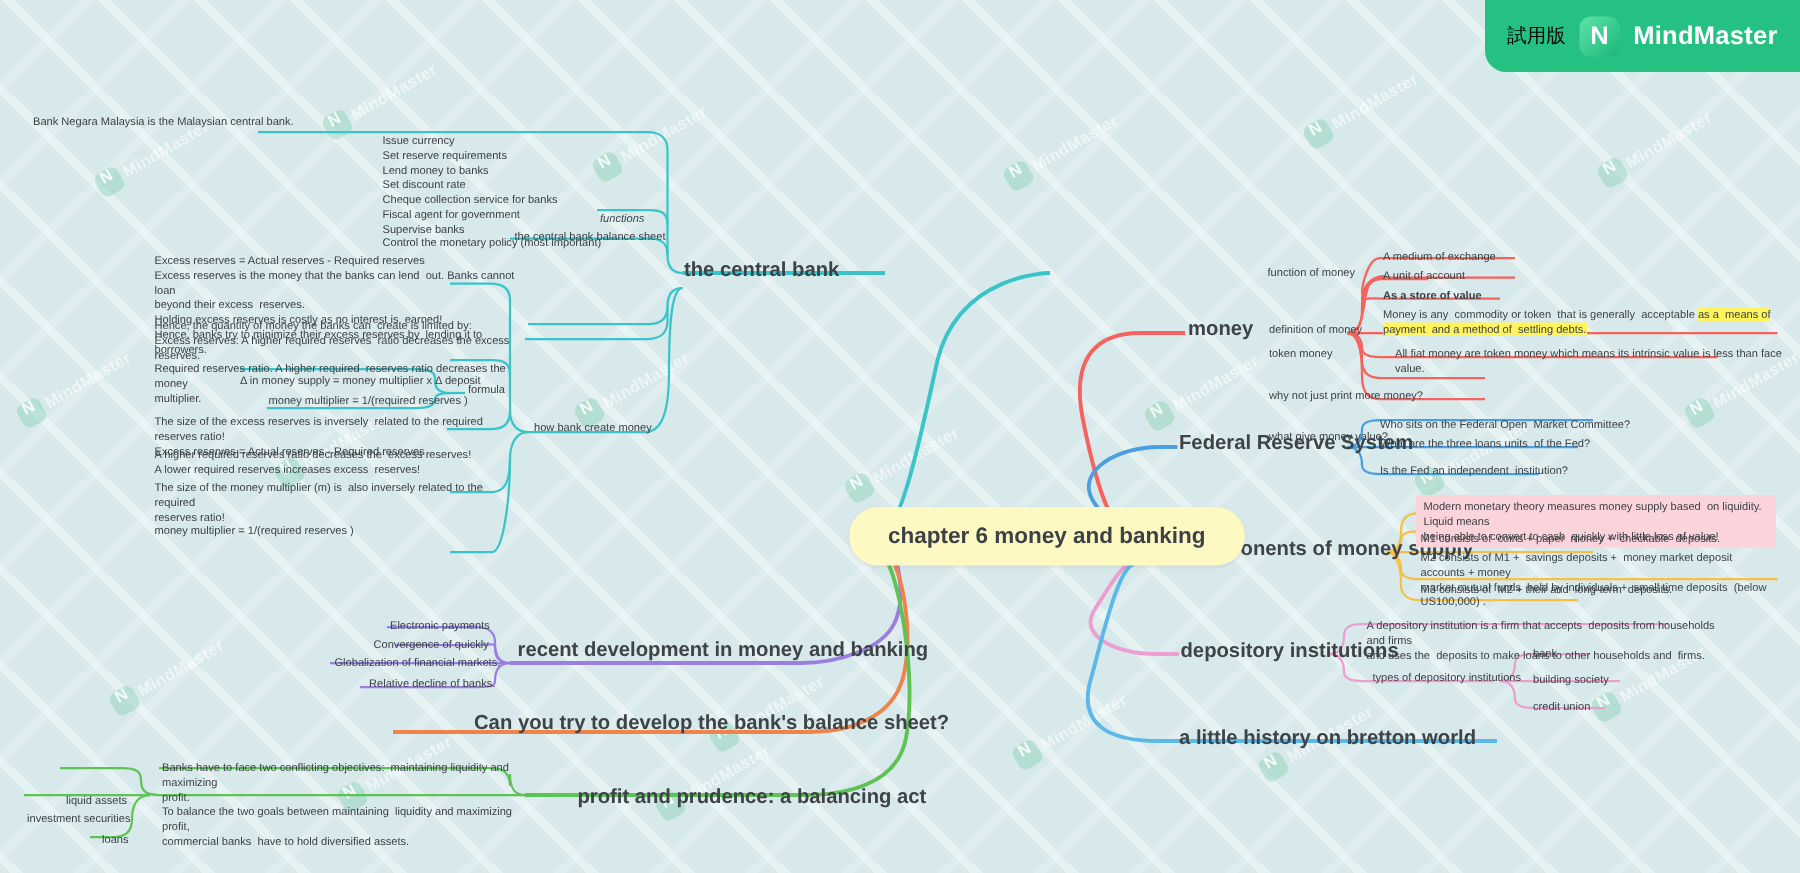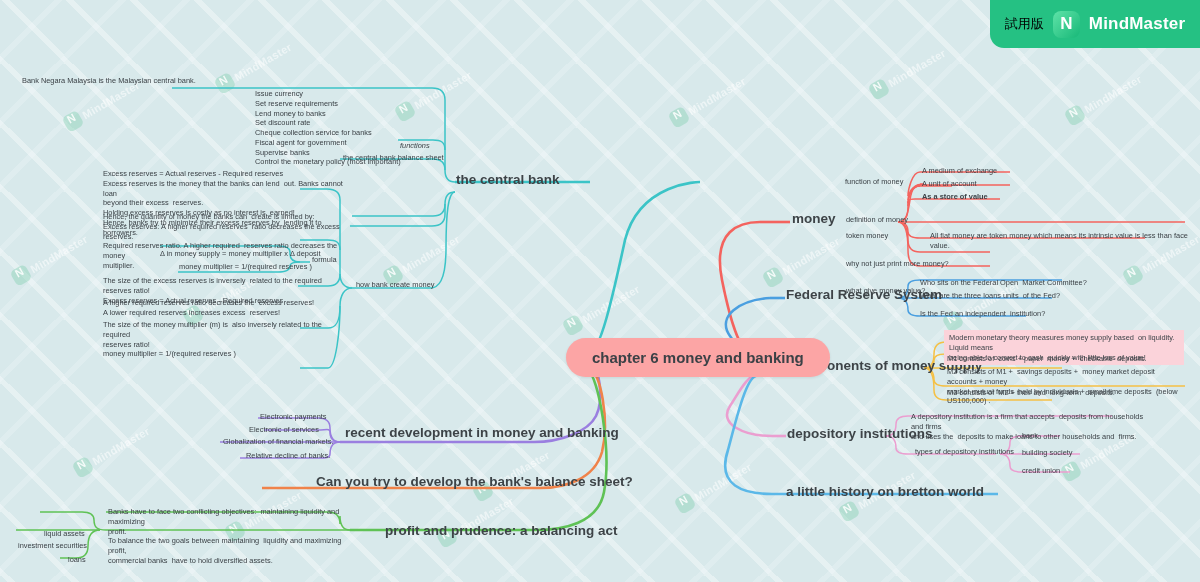--- a/index.html
+++ b/index.html
@@ -70,21 +70,21 @@
     display: flex; align-items: center; justify-content: center;
     color: #fff; font-weight: bold; font-size: 17px;
   }
   #brand .name { color: #fff; font-weight: bold; font-size: 17px; letter-spacing: .2px; }
 
   
   .node { position: absolute; z-index: 20; }
   .node .txt { white-space: pre-wrap; line-height: 1.32; color: #3b4146; }
 
   .root {
-    background: #fca5a5;
+    background: #fef9c3;
     border-radius: 22px;
     padding: 11px 26px;
     font-size: 15px;
     font-weight: bold;
     color: #3b4146;
     box-shadow: 0 1px 3px rgba(0,0,0,.08);
     white-space: nowrap;
     z-index: 30;
   }
   .main-topic {
@@ -354,20 +354,24 @@
   <div class="node sub" style="left:922px; top:179px;">
     <div class="txt">A unit of account</div>
   </div>
   <div class="node sub" style="left:922px; top:192px;font-weight:bold;">
     <div class="txt">As a store of value</div>
   </div>
 
   <div class="node sub" style="left:846px; top:215px;">
     <div class="txt">definition of money</div>
   </div>
+  <div class="node sub" style="left:922px; top:205px; width:266px;">
+    <span class="txt" style="display:inline;">Money is any  commodity or token  that is generally  acceptable </span><span class="txt" style="display:inline; background:#fff45c;">as a  means of
+payment  and a method of  settling debts.</span>
+  </div>
 
   <div class="node sub" style="left:846px; top:231px;">
     <div class="txt">token money</div>
   </div>
   <div class="node sub" style="left:930px; top:231px;">
     <div class="txt">All fiat money are token money which means its intrinsic value is less than face value.</div>
   </div>
 
   <div class="node sub" style="left:846px; top:250px;margin-top:36px;">
     <div class="txt">what give money value?</div>
@@ -424,21 +428,21 @@
   </div>
 
   <div class="node main-topic" style="left:345px; top:425px;">recent development in money and banking</div>
 
   <div class="node main-topic" style="left:786px; top:484px;">a little history on bretton world</div>
 
   <div class="node sub" style="left:260px; top:412px;">
     <div class="txt">Electronic payments</div>
   </div>
   <div class="node sub" style="left:249px; top:425px;">
-    <div class="txt">Electronic of services</div>
+    <div class="txt">Convergence of quickly</div>
   </div>
   <div class="node sub" style="left:223px; top:437px;">
     <div class="txt">Globalization of financial markets.</div>
   </div>
   <div class="node sub" style="left:246px; top:451px;">
     <div class="txt">Relative decline of banks.</div>
   </div>
 
   <div class="node main-topic" style="left:316px; top:474px;">Can you try to develop the bank's  balance sheet?</div>
 

